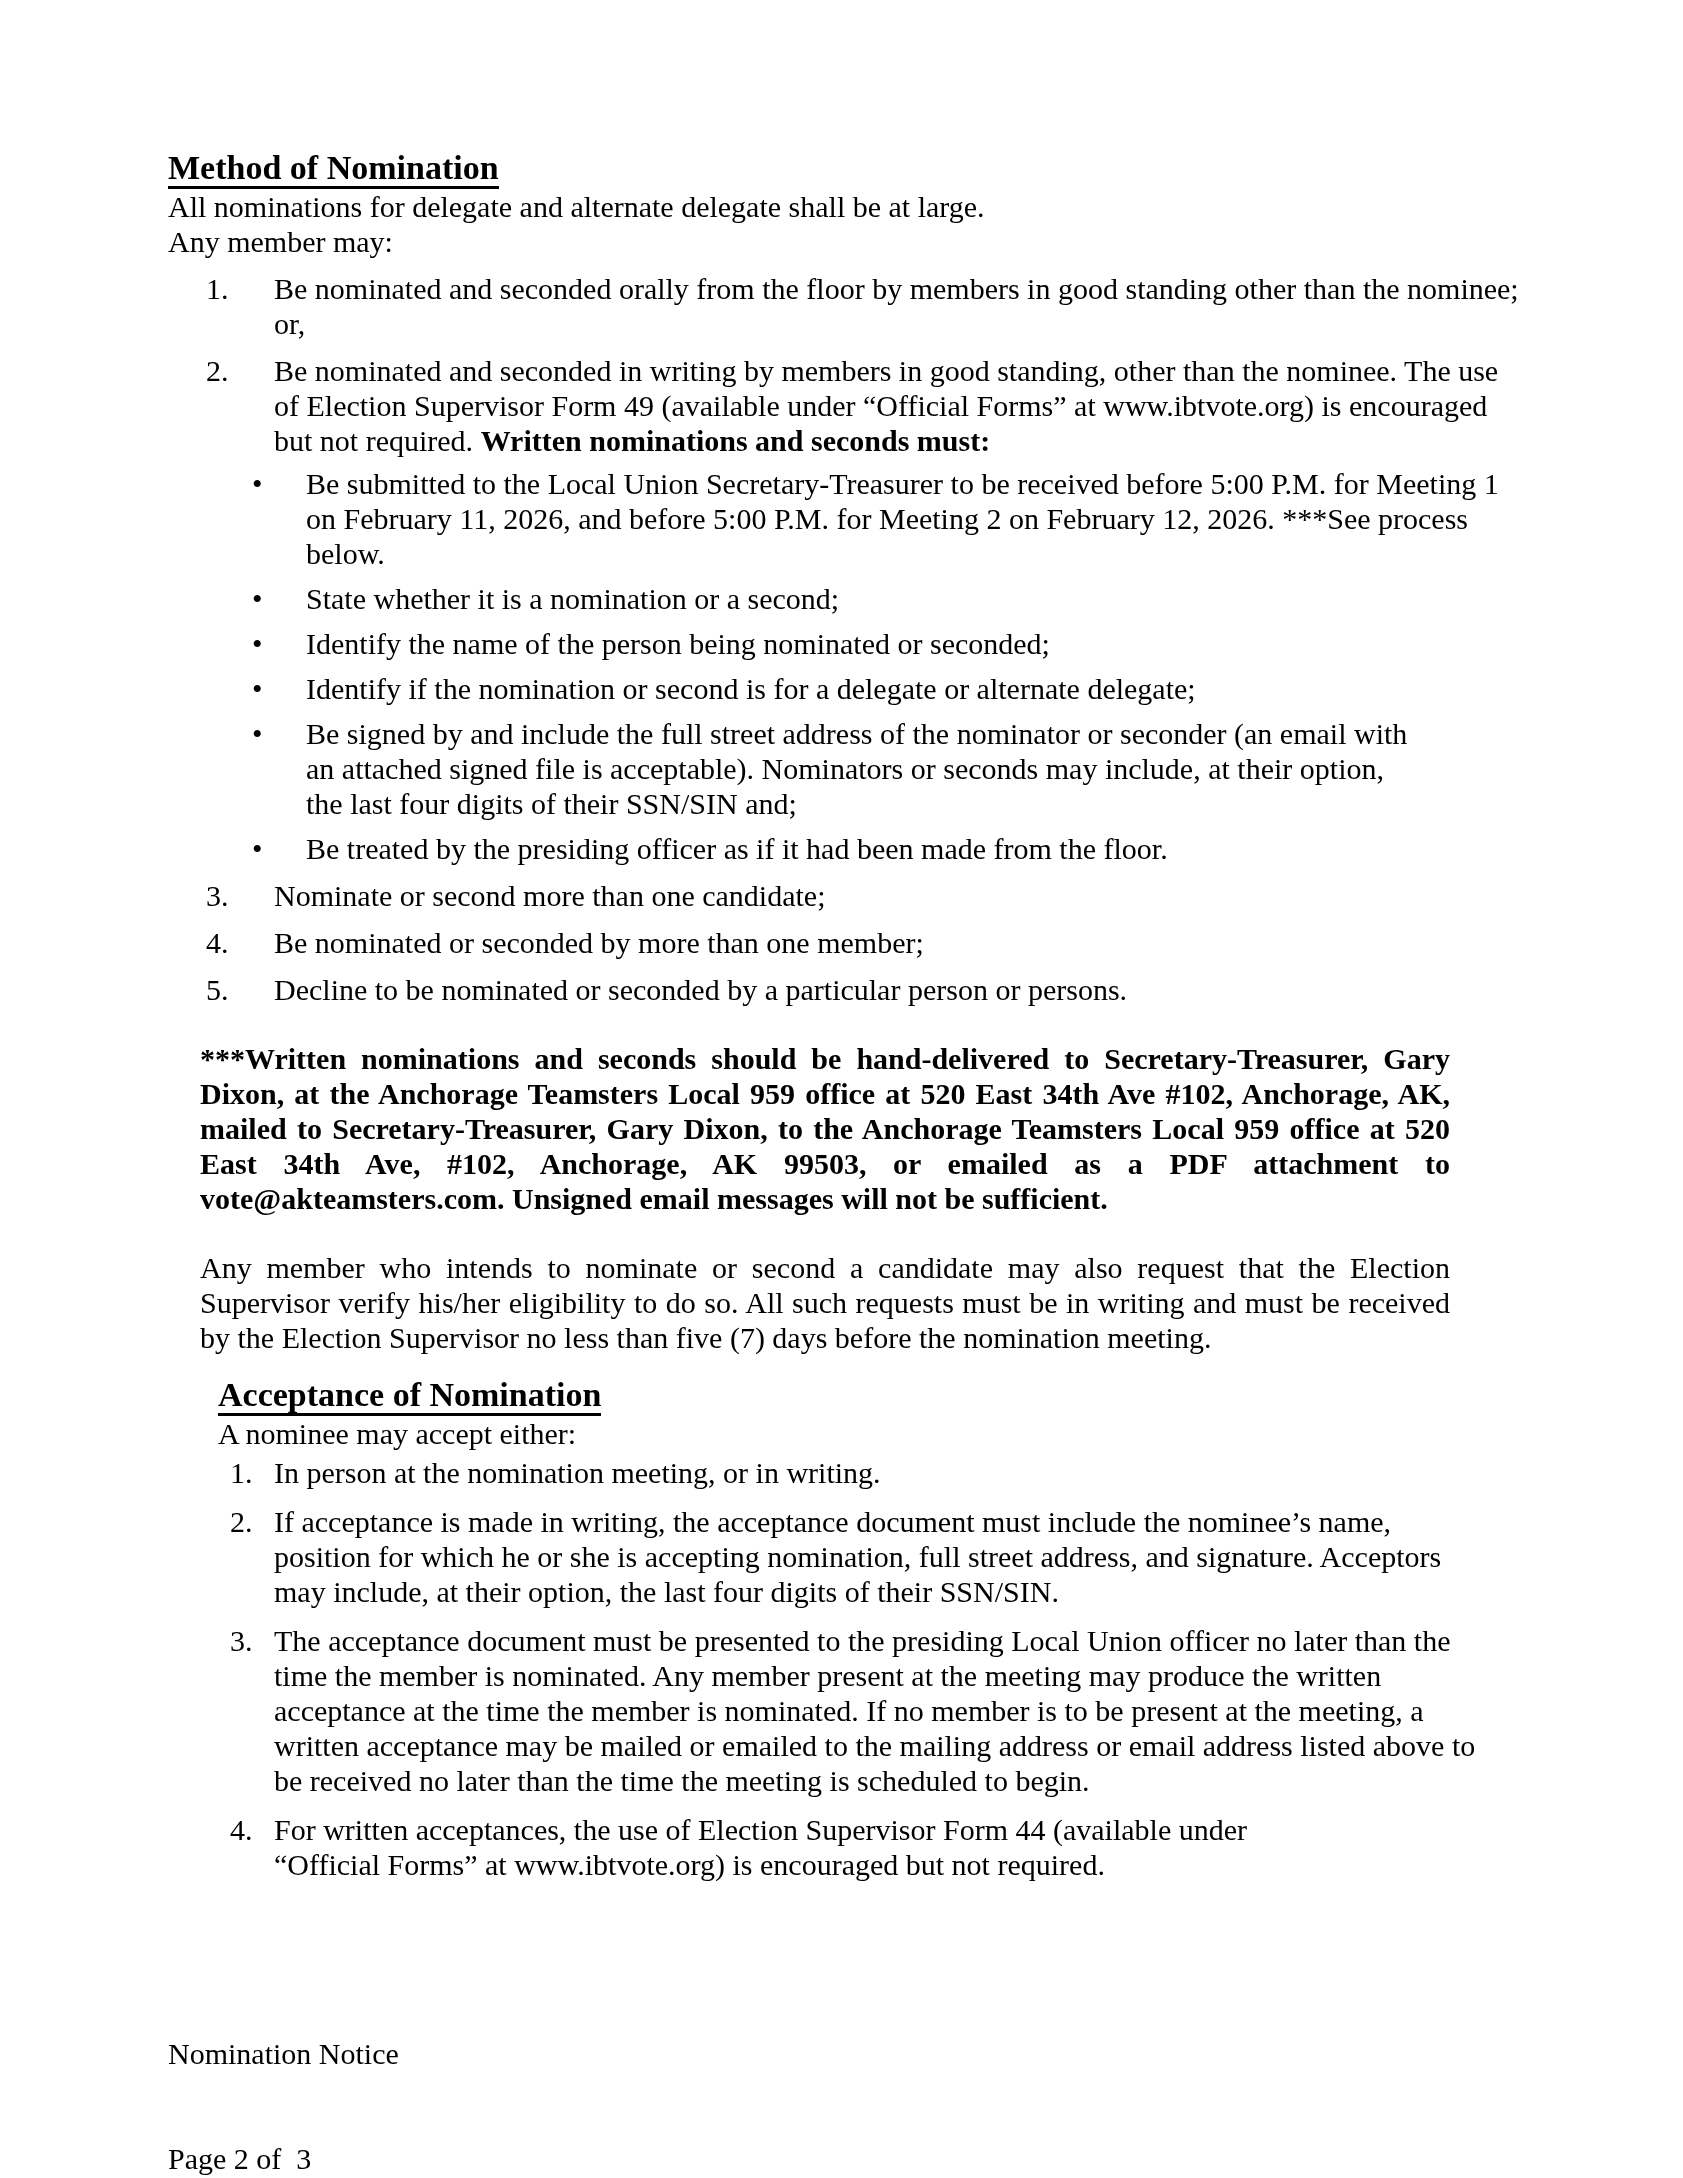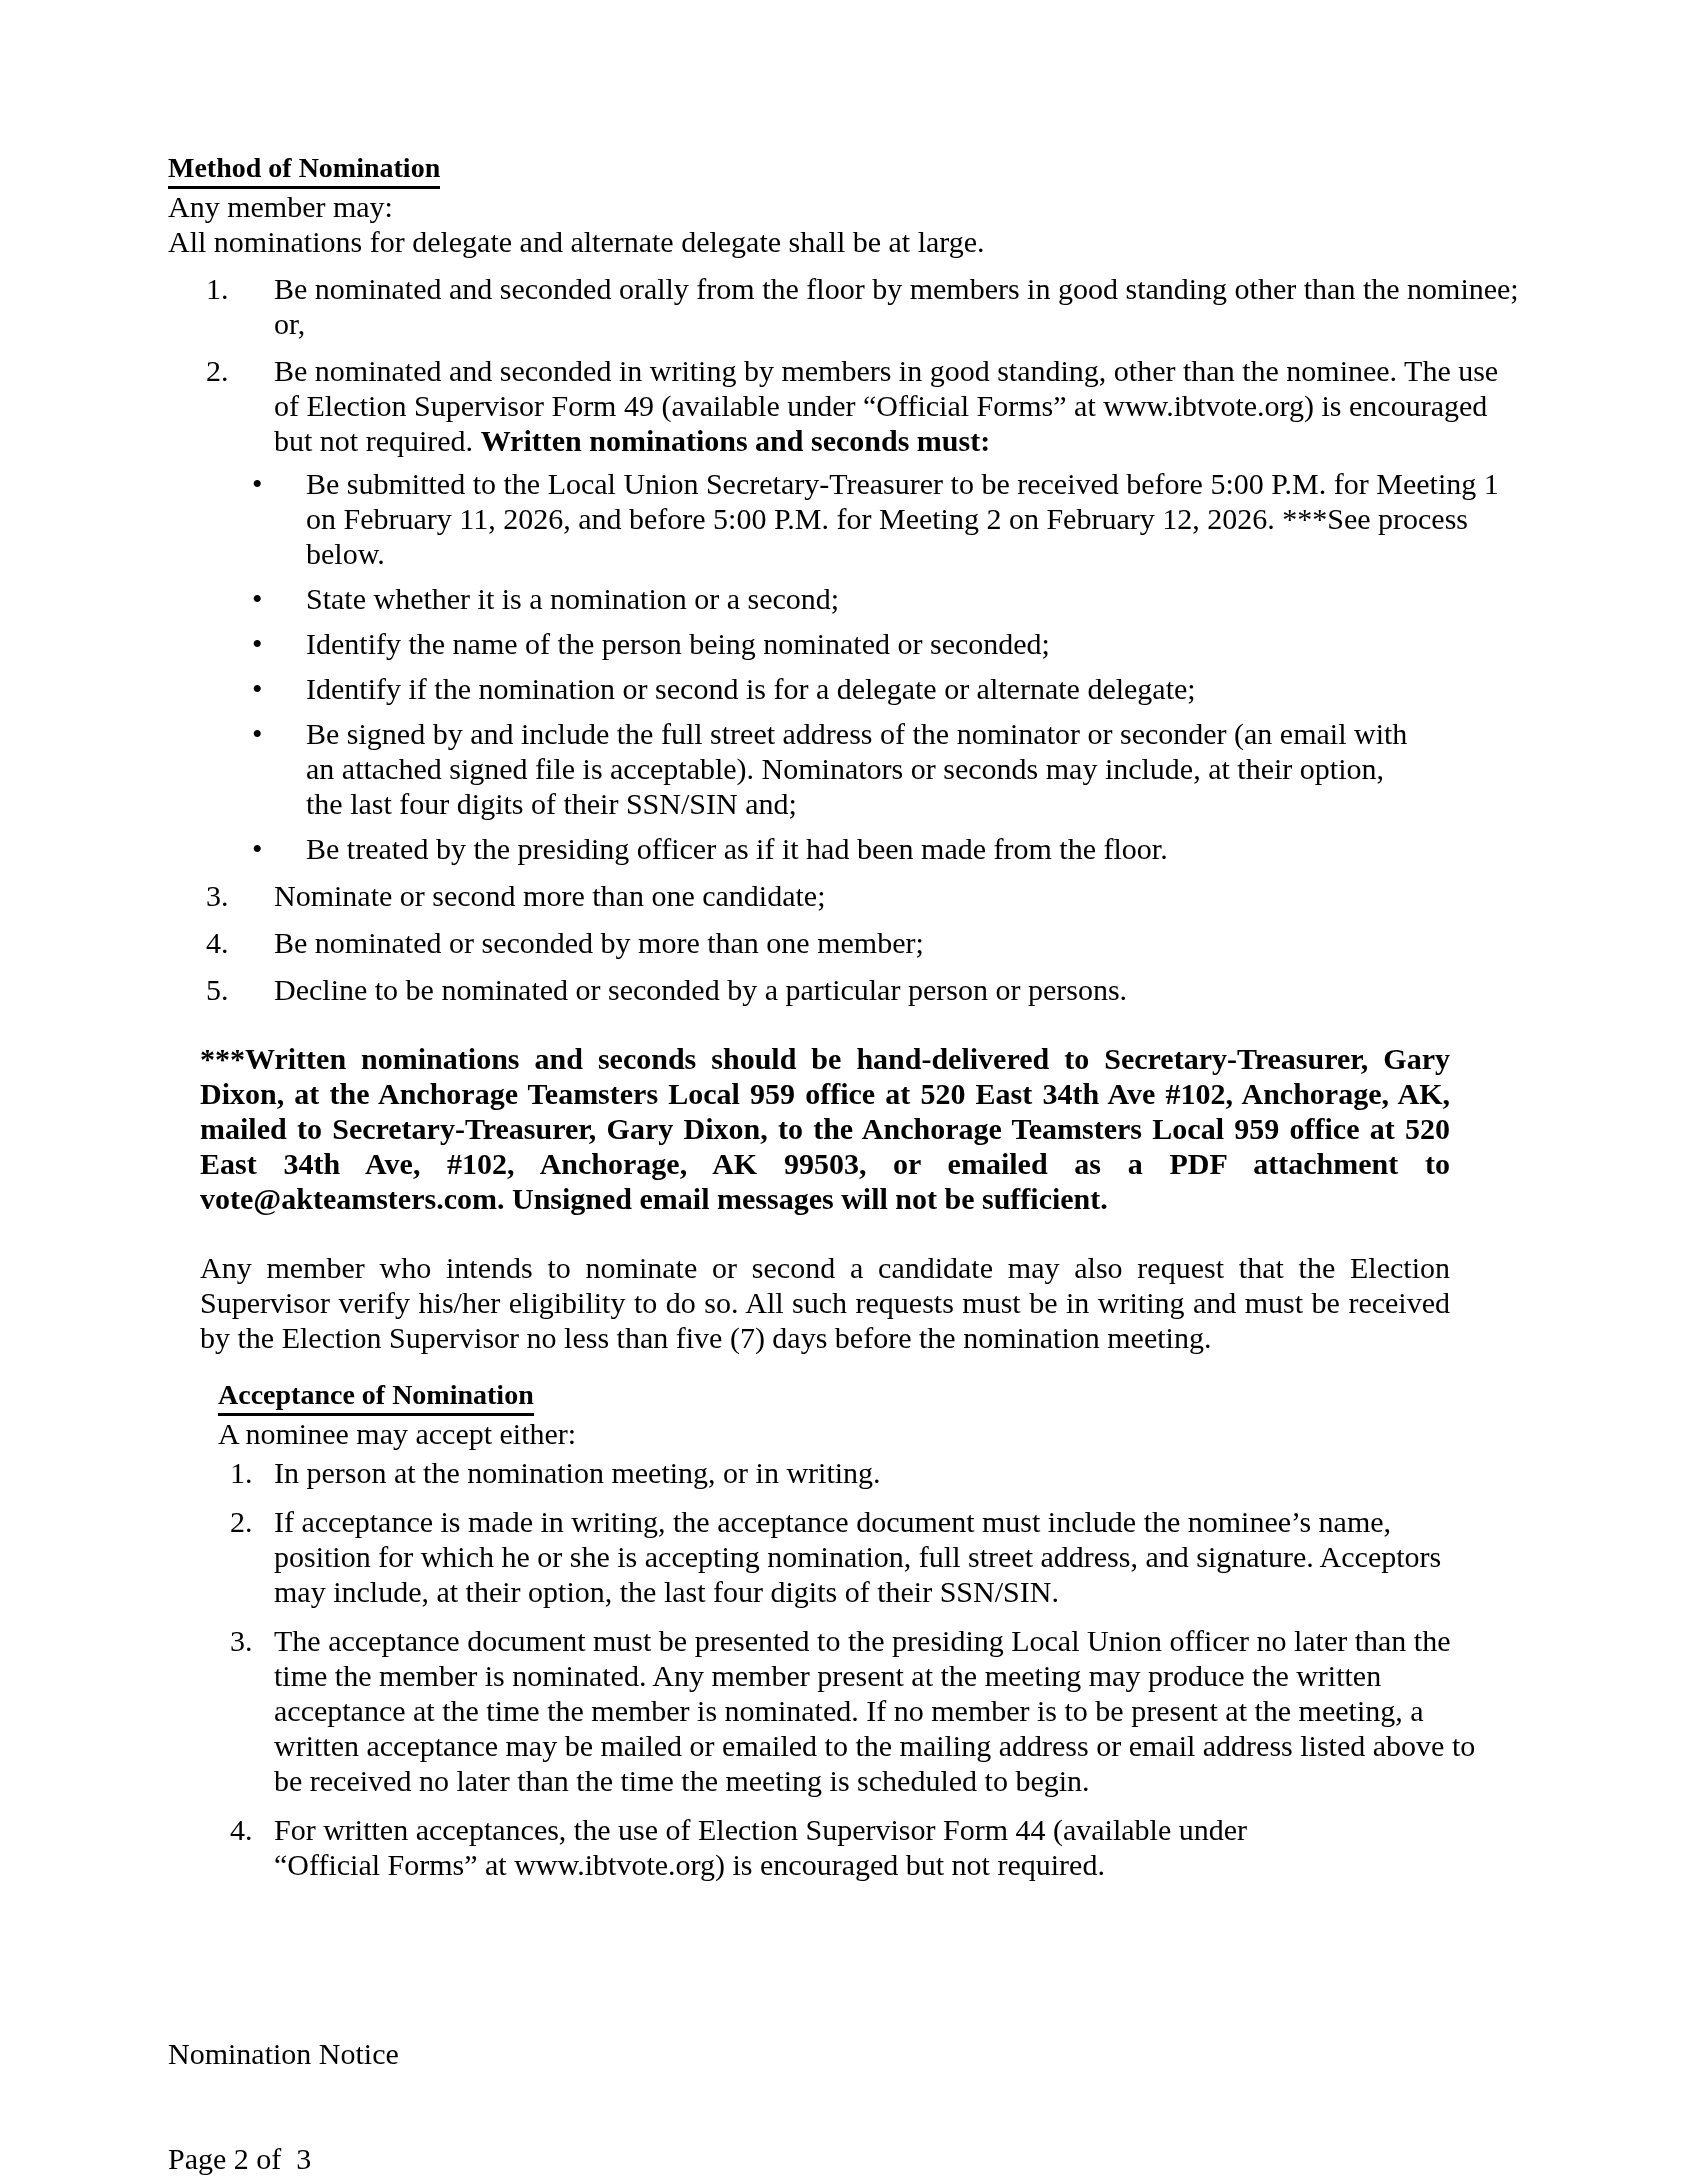--- a/index.html
+++ b/index.html
@@ -13,21 +13,21 @@
     line-height:35px;
     overflow:hidden;
   }
   .content{
     position:absolute;
     left:168px; top:150px;
     width:1376px;
   }
   h2{
     margin:0;
-    font-size:28px;
+    font-size:34px;
     line-height:35px;
     font-weight:bold;
   }
   .underline{
     display:inline-block;
     border-bottom:3px solid #000;
     padding-bottom:1px;
   }
   p{margin:0;}
   .pre{white-space:pre-line;margin-left:17px;}
@@ -59,22 +59,22 @@
   }
 </style>
 </head>
 <body>
 
 <div class="page">
   <div class="content">
 
     <section>
       <h2><span class="underline">Method of Nomination</span></h2>
+      <p>All nominations for delegate and alternate delegate shall be at large.</p>
       <p>Any member may:</p>
-      <p>All nominations for delegate and alternate delegate shall be at large.</p>
 
       <div class="item">
         <span class="num">1.</span>
         <div class="txt pre">Be nominated and seconded orally from the floor by members in good standing other than the nominee;
 or,</div>
       </div>
 
       <div class="item">
         <span class="num">2.</span>
         <div class="txt pre"><span>Be nominated and seconded in writing by members in good standing, other than the nominee. The use

